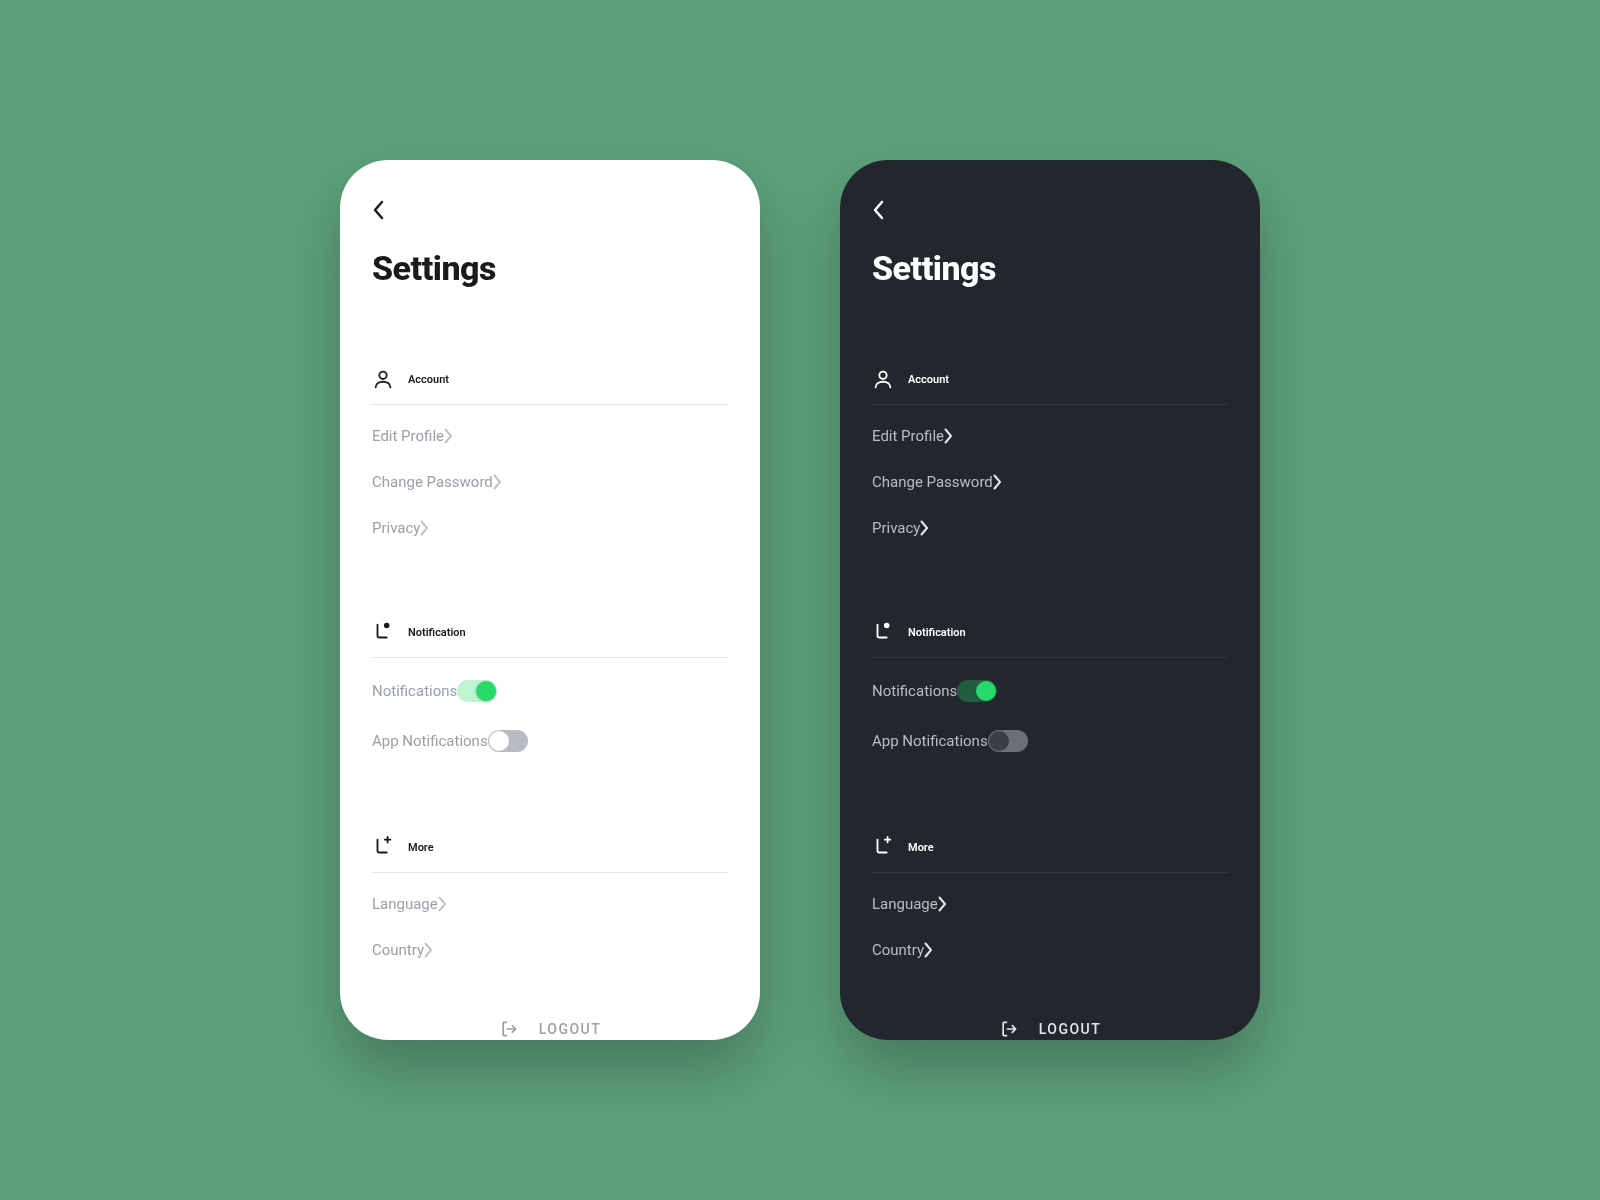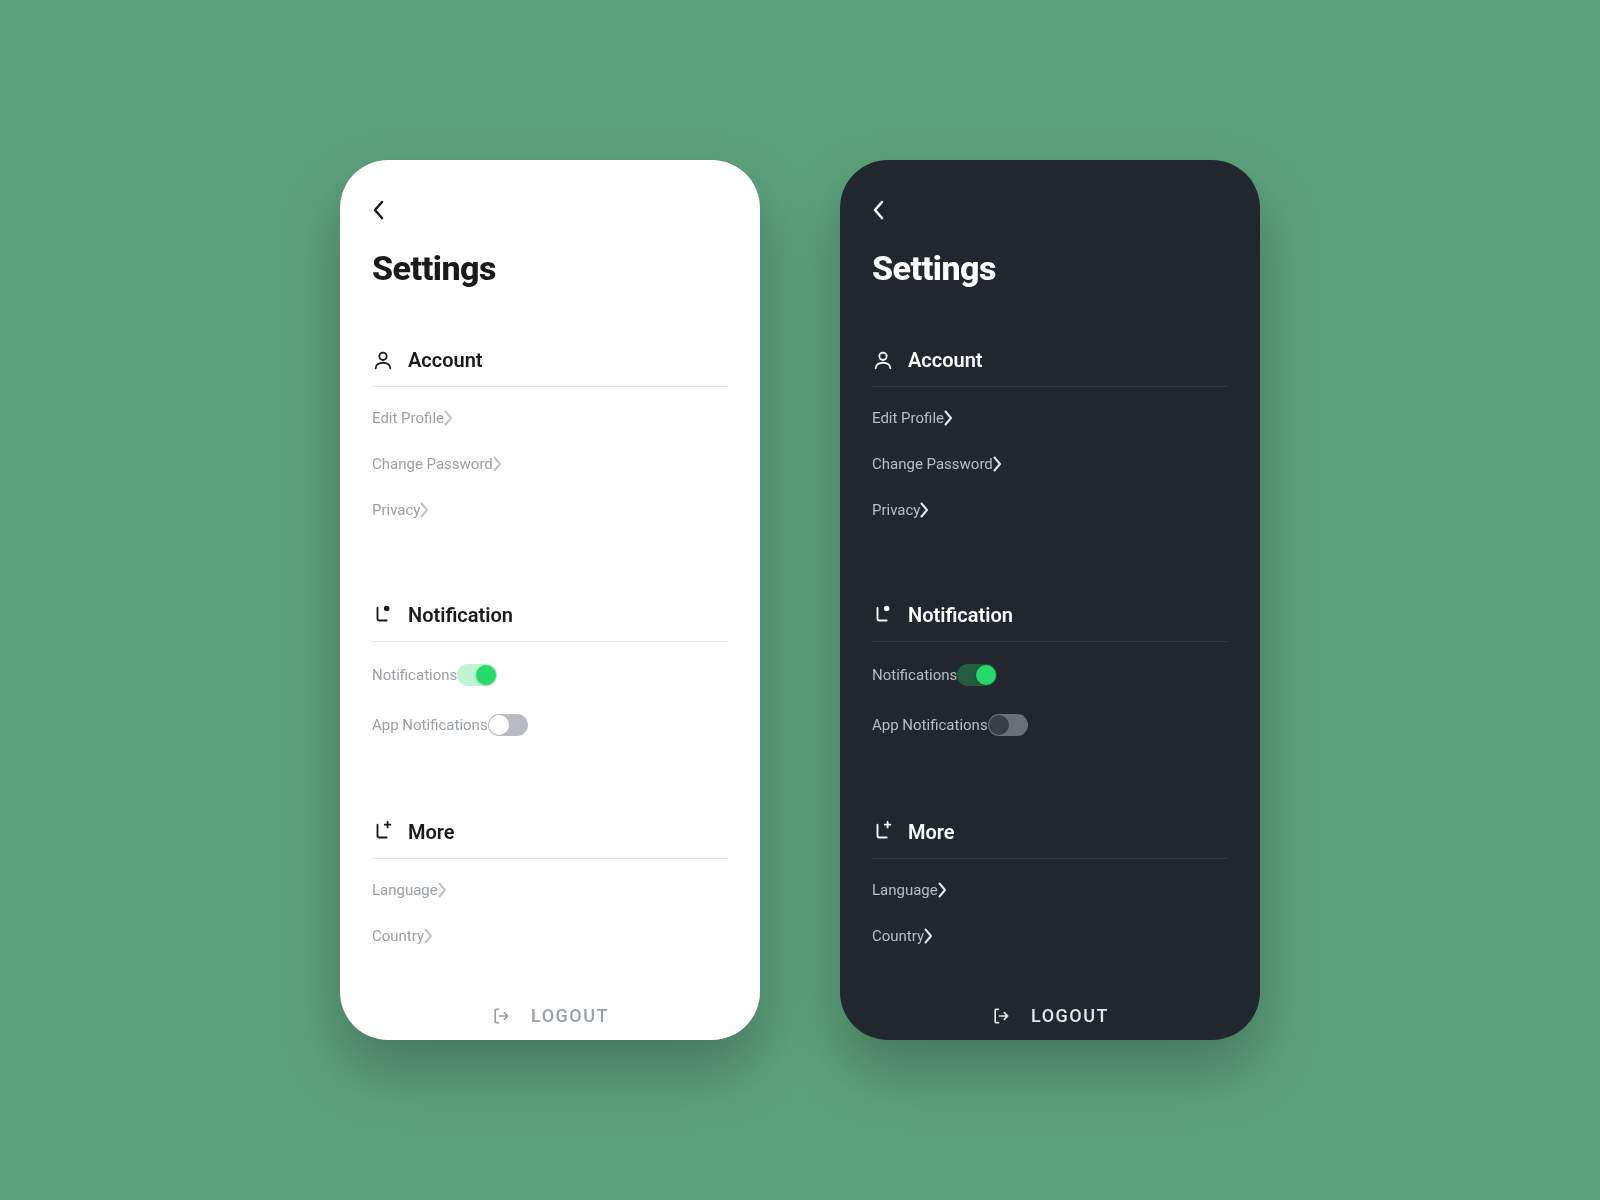--- a/index.html
+++ b/index.html
@@ -35,28 +35,28 @@
     height: 24px;
     display: flex;
     align-items: center;
     justify-content: flex-start;
     margin-bottom: 28px;
     cursor: pointer;
   }
   .title {
     font-size: 34px;
     font-weight: 800;
-    margin-bottom: 20px;
+    margin-bottom: 40px;
     letter-spacing: -0.5px;
   }
   .section-header {
     display: flex;
     align-items: center;
     gap: 14px;
-    font-size: 20px;
+    font-size: 11px;
     font-weight: 600;
     padding-bottom: 14px;
     border-bottom: 1px solid rgba(128,128,128,0.2);
     margin-bottom: 8px;
     margin-top: 40px;
   }
   .dark .section-header {
     border-bottom: 1px solid rgba(255,255,255,0.08);
   }
   .section-header svg { flex-shrink: 0; }
@@ -118,21 +118,21 @@
     background: #3a3f46;
   }
   .logout {
     margin-top: auto;
     display: flex;
     align-items: center;
     justify-content: center;
     gap: 20px;
     padding: 16px 0 8px 0;
     cursor: pointer;
-    font-size: 18px;
+    font-size: 14px;
     letter-spacing: 1.5px;
     font-weight: 500;
   }
   .light .logout { color: #9aa0a6; }
   .dark .logout { color: #e5e7eb; }
 </style>
 </head>
 <body>
 
 <div class="phone light">

